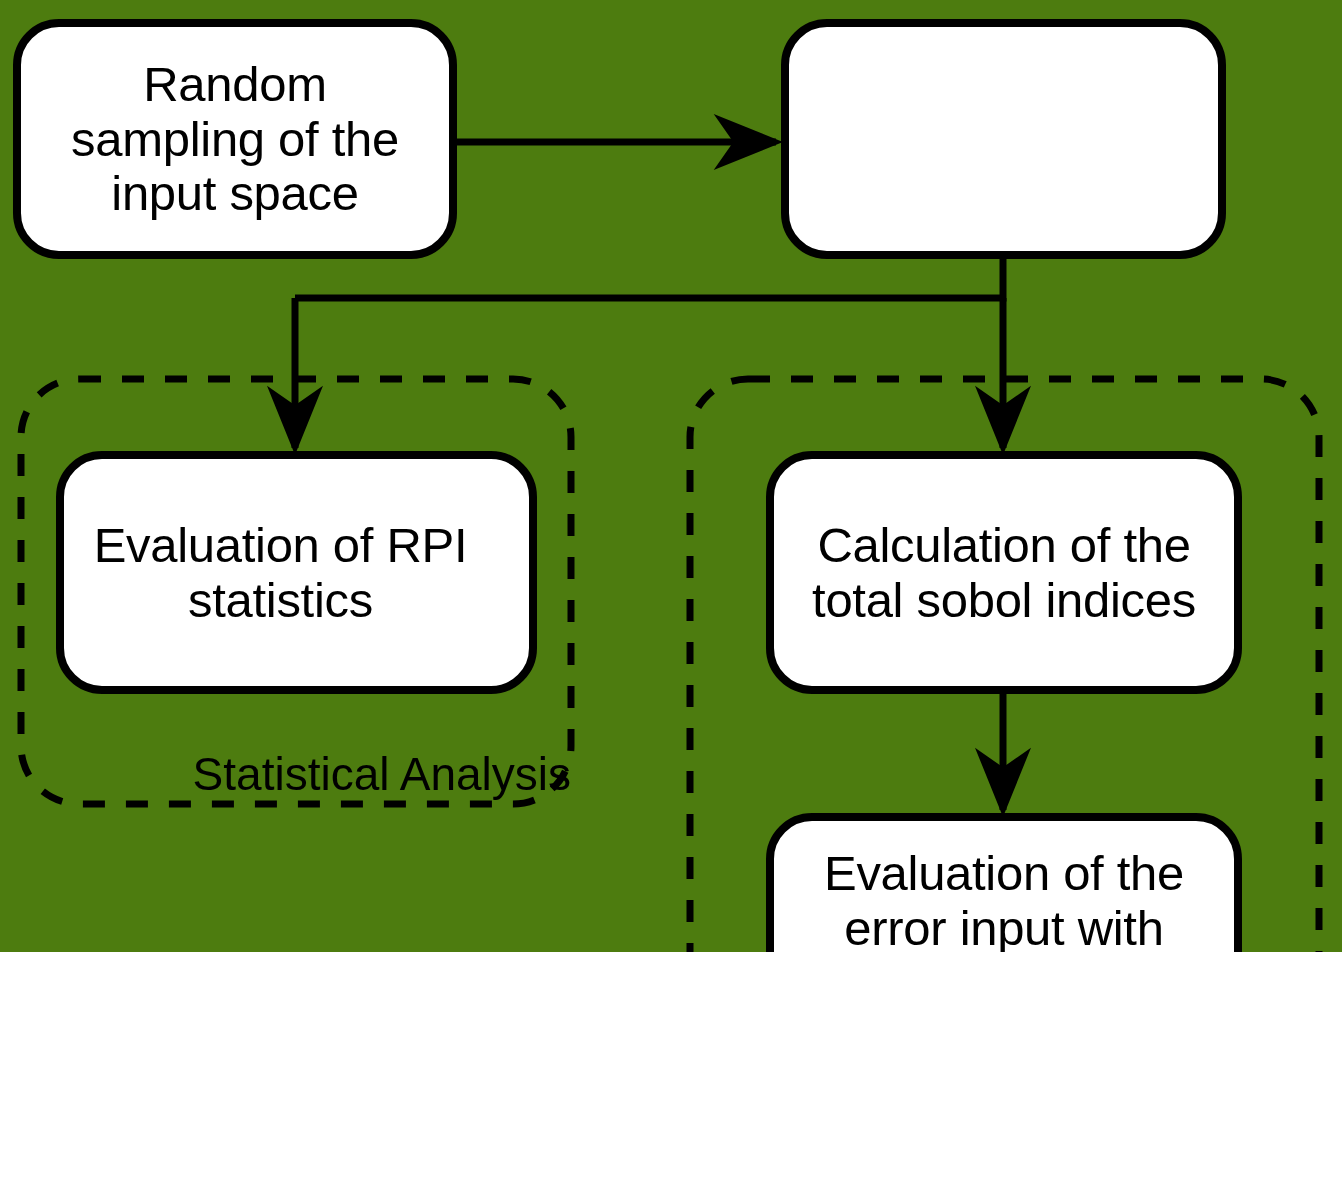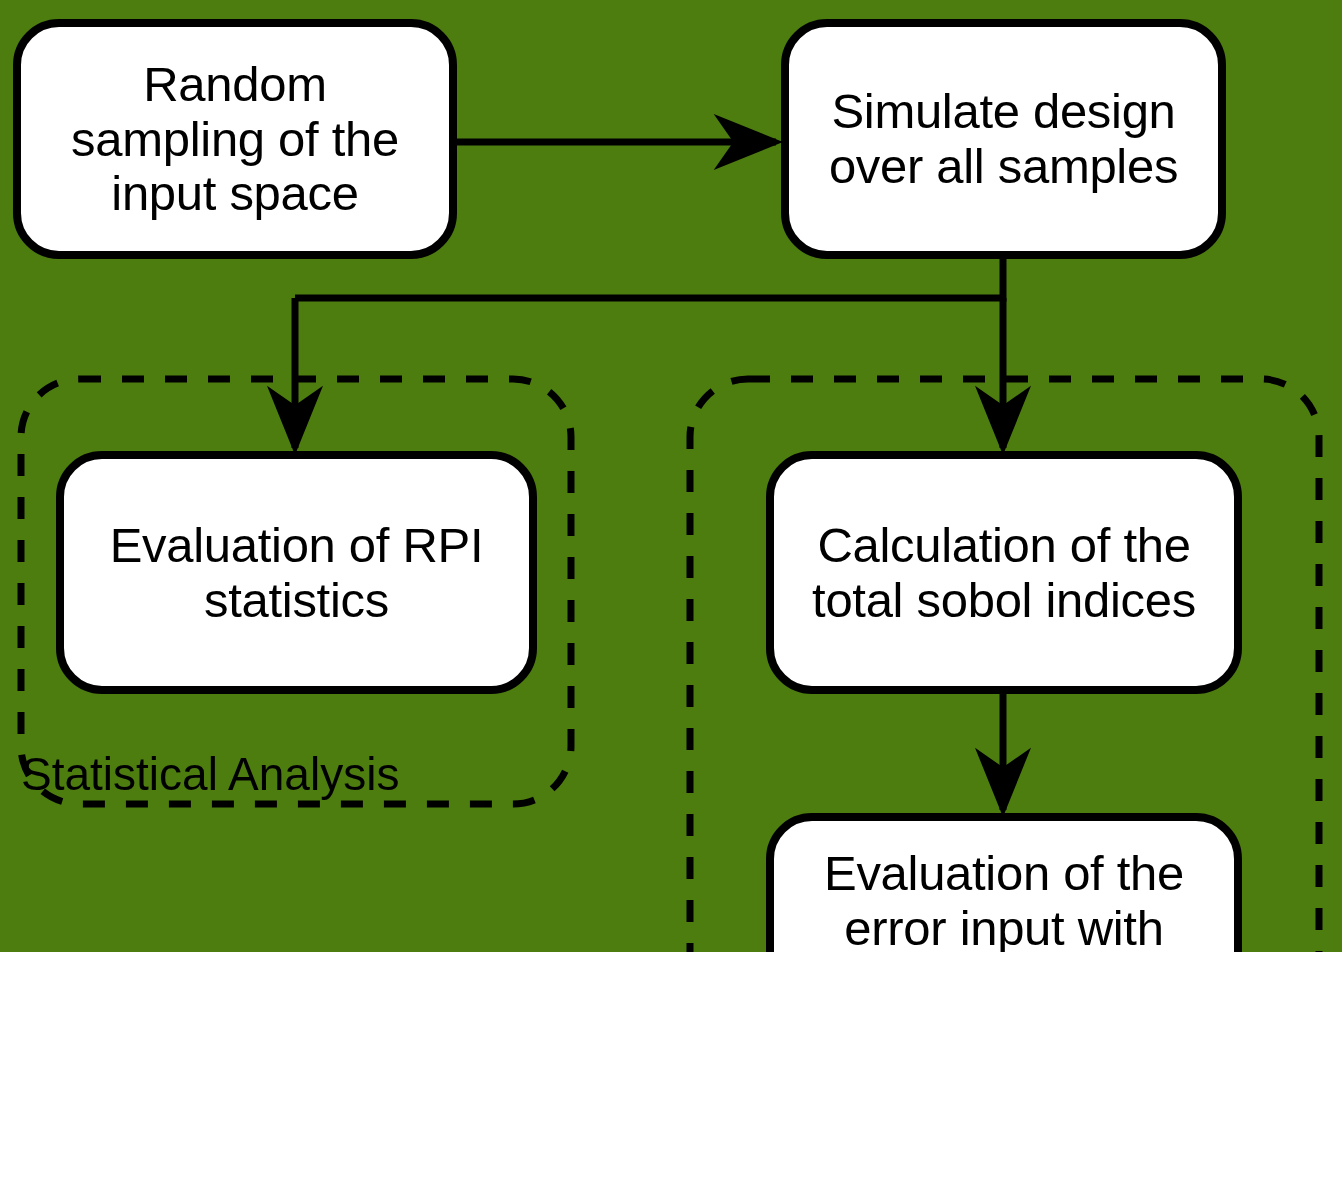--- a/index.html
+++ b/index.html
@@ -35,21 +35,21 @@
     letter-spacing: -0.3px;
     white-space: pre-line;
     pointer-events: none;
   }
   .group-label {
     position: absolute;
     color: #000000;
     font-family: "Liberation Sans", sans-serif;
     font-size: 46px;
     line-height: 1.1;
-    text-align: left;
+    text-align: right;
     white-space: nowrap;
   }
 </style>
 </head>
 <body>
 
 <div id="canvas">
 
   <svg class="layer" viewBox="0 0 1342 1192">
     <defs>
@@ -80,24 +80,22 @@
 
     <rect x="770" y="455" width="468" height="235" rx="42" ry="42" fill="#ffffff" stroke="#000000" stroke-width="8"></rect>
 
     <rect x="770" y="817" width="468" height="222" rx="42" ry="42" fill="#ffffff" stroke="#000000" stroke-width="8"></rect>
   </svg>
 
   <div class="node-label" style="left:17px; top:23px; width:436px; height:232px;">Random
 sampling of the
 input space</div>
 
-  <div class="node-label" style="left:785px; top:23px; width:437px; height:232px;">Simulate design
-over all samples</div>
 
-  <div class="node-label" style="left:60px; top:455px; width:473px; height:235px;">Evaluation of RPI
+  <div class="node-label" style="left:44px; top:455px; width:473px; height:235px;">Evaluation of RPI
 statistics</div>
 
   <div class="node-label" style="left:770px; top:455px; width:468px; height:235px;text-align:center;">Calculation of the
 total sobol indices</div>
 
   <div class="node-label" style="left:770px; top:817px; width:468px; height:222px;">Evaluation of the
 error input with
 bootstrapping</div>
 
   <div class="group-label" style="left:21px; top:749px; width:550px;">Statistical Analysis</div>

